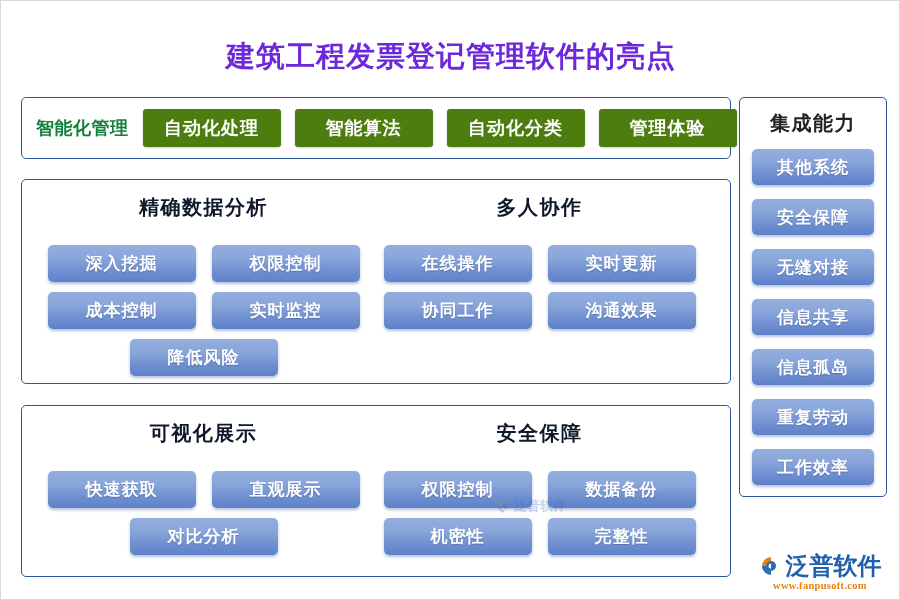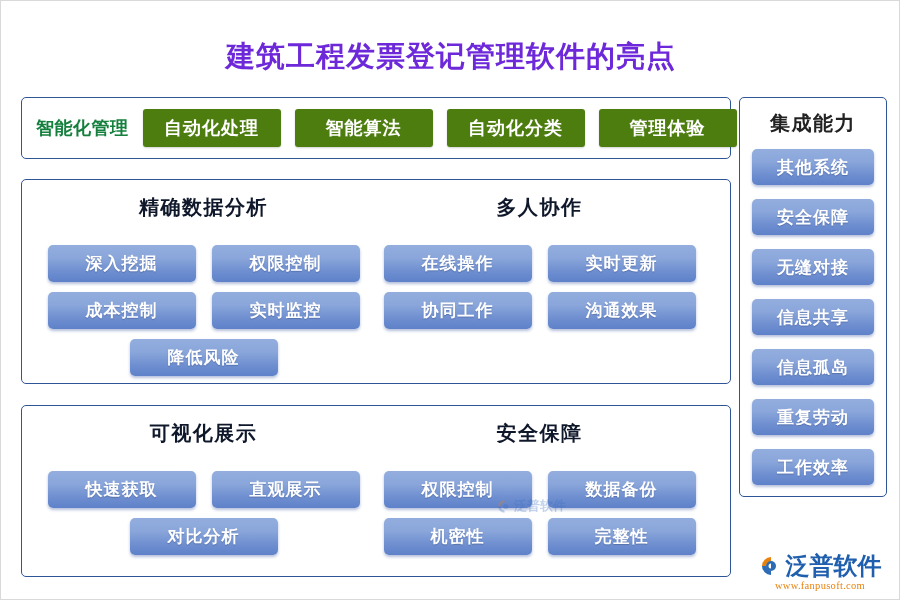--- a/index.html
+++ b/index.html
@@ -175,21 +175,21 @@
   }
   .logo-text {
     font-size: 24px;
     font-weight: bold;
     color: #1f5fae;
     letter-spacing: 0px;
     line-height: 24px;
   }
   .logo-url {
     font-size: 10.5px;
-    font-weight: normal;
+    font-weight: bold;
     color: #e8820c;
     letter-spacing: 0.3px;
     font-family: "Liberation Serif", serif;
     margin-top: 2px;
   }
 
   
   .watermark {
     position: absolute;
     left: 496px;

